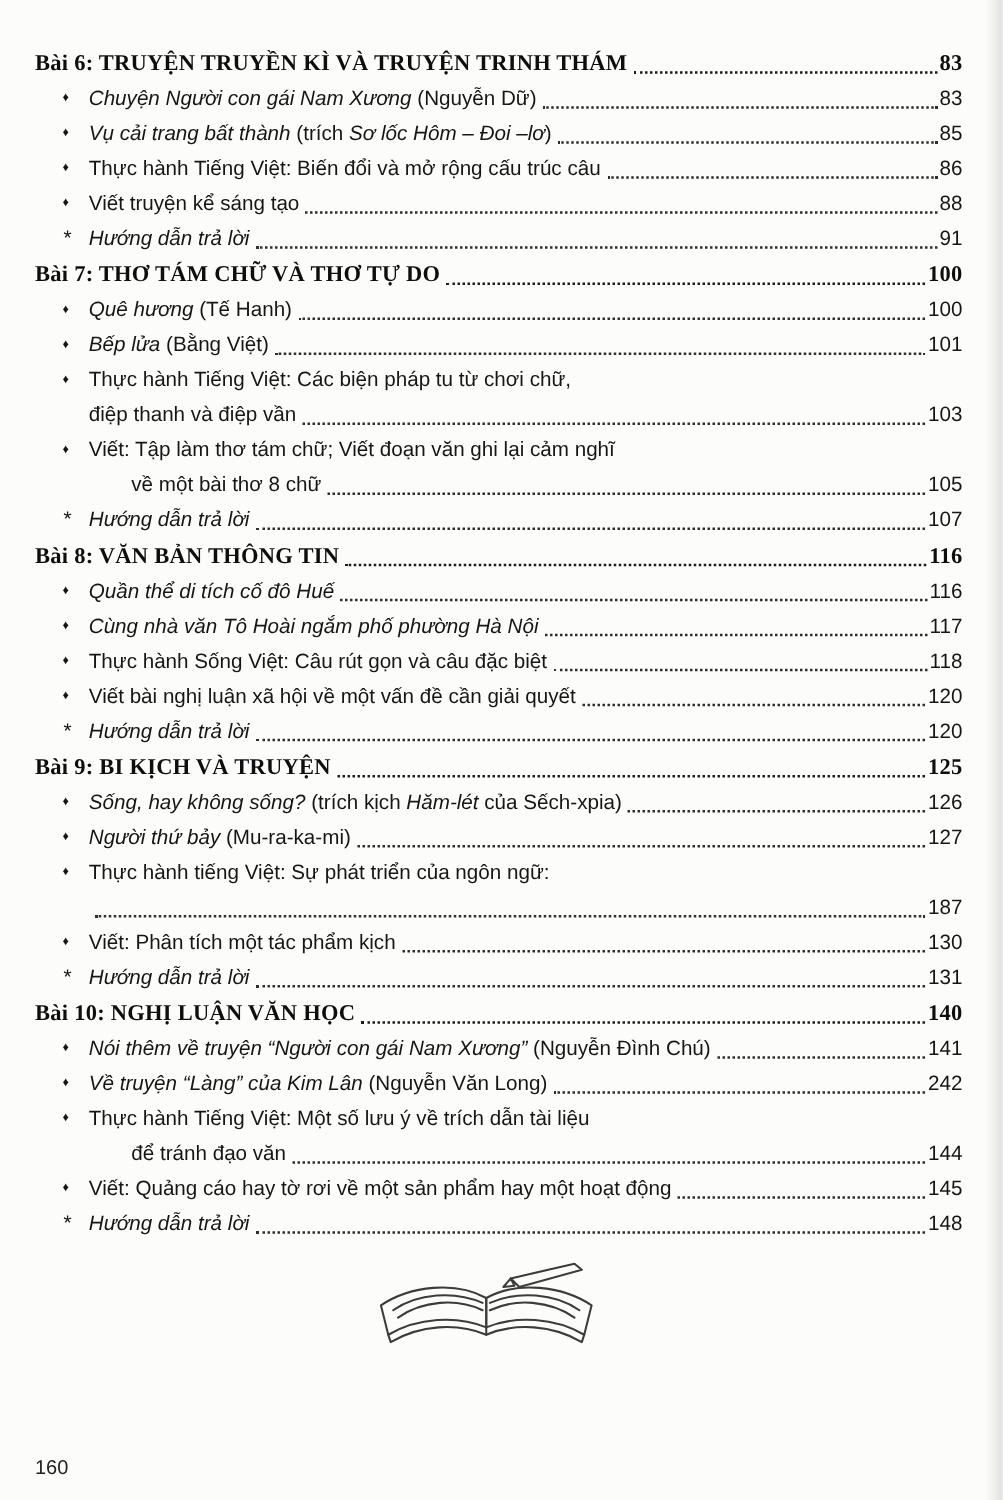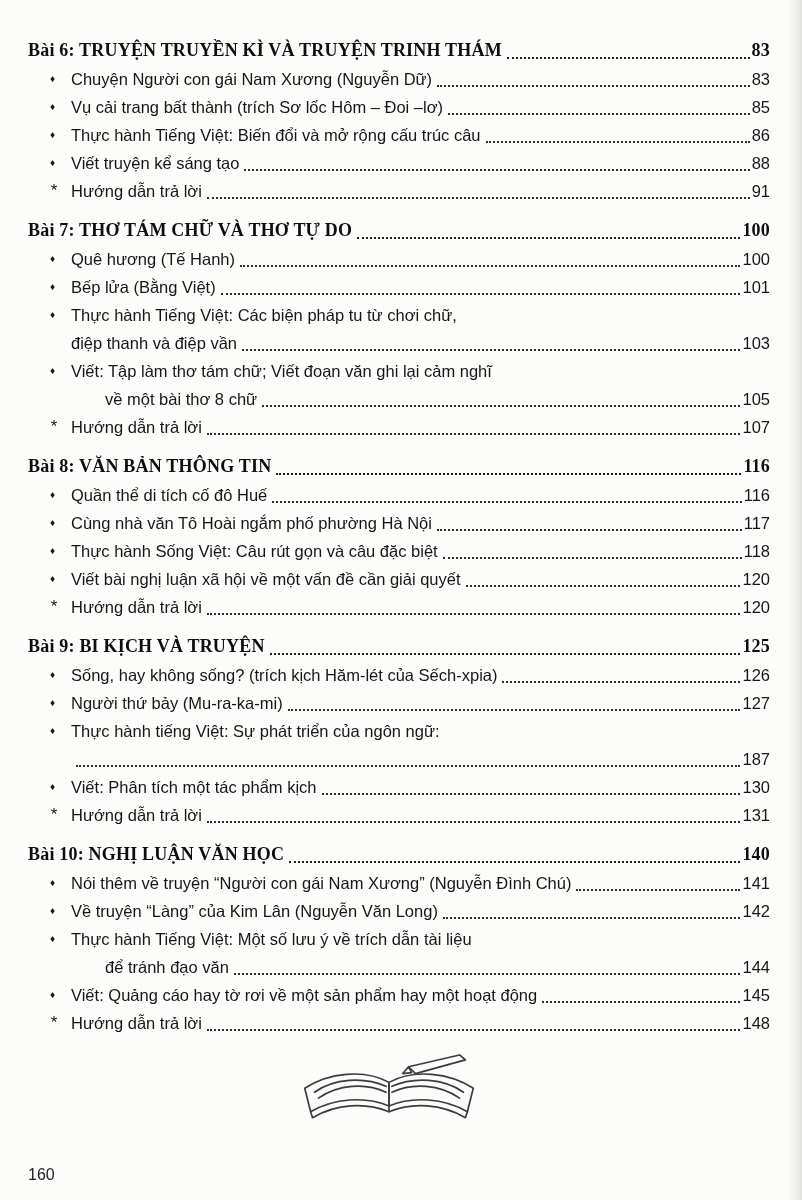--- a/index.html
+++ b/index.html
@@ -17,37 +17,37 @@
     padding: 36px 32px 0 28px;
   }
   
   .toc-heading {
     display: flex;
     font-family: "Liberation Serif", serif;
     font-weight: 700;
     font-size: 18px;
     line-height: 29px;
     color: #0e0e0e;
-    margin-top: 11px;
+    margin-top: 0;
     letter-spacing: 0.2px;
   }
   .toc-heading:first-child { margin-top: 0; align-items: flex-end; }
   .h-title { white-space: nowrap; }
   .toc-row {
     display: flex;
     font-size: 16.5px;
     line-height: 28px;
     padding-left: 22px;
   }
   .bullet { flex: none; width: 21px; }
   .b-diamond { font-size: 10px; }
   .b-star { font-style: italic; font-size: 17px; }
   .cont-indent { flex: none; }
   .row-text { white-space: nowrap; }
-  .it { }
+  .it { font-style: italic; }
   .leader {
     flex: 1 1 auto;
     min-width: 18px;
     border-bottom: 2px dotted #2e2e2e;
     align-self: flex-end;
     margin: 0 2px 6px 5px;
   }
   .toc-heading .leader { margin-bottom: 6px; border-bottom-color: #1d1d1d; }
   .pagenum { flex: none; }
   
@@ -240,21 +240,21 @@
       <div class="toc-row">
         <span class="bullet b-diamond">♦</span>
         <span class="row-text"><span class="it">Nói thêm về truyện “Người con gái Nam Xương”</span><span> (Nguyễn Đình Chú)</span></span>
         <span class="leader"></span>
         <span class="pagenum">141</span>
       </div>
       <div class="toc-row">
         <span class="bullet b-diamond">♦</span>
         <span class="row-text"><span class="it">Về truyện “Làng” của Kim Lân</span><span> (Nguyễn Văn Long)</span></span>
         <span class="leader"></span>
-        <span class="pagenum">142</span>
+        <span class="pagenum">242</span>
       </div>
       <div class="toc-row">
         <span class="bullet b-diamond">♦</span>
         <span class="row-text"><span>Thực hành Tiếng Việt: Một số lưu ý về trích dẫn tài liệu</span></span>
       </div>
       <div class="toc-row">
         <span class="bullet b-diamond"></span>
         <span class="cont-indent" style="width: 34px;"></span>
         <span class="row-text"><span>để tránh đạo văn</span></span>
         <span class="leader"></span>

